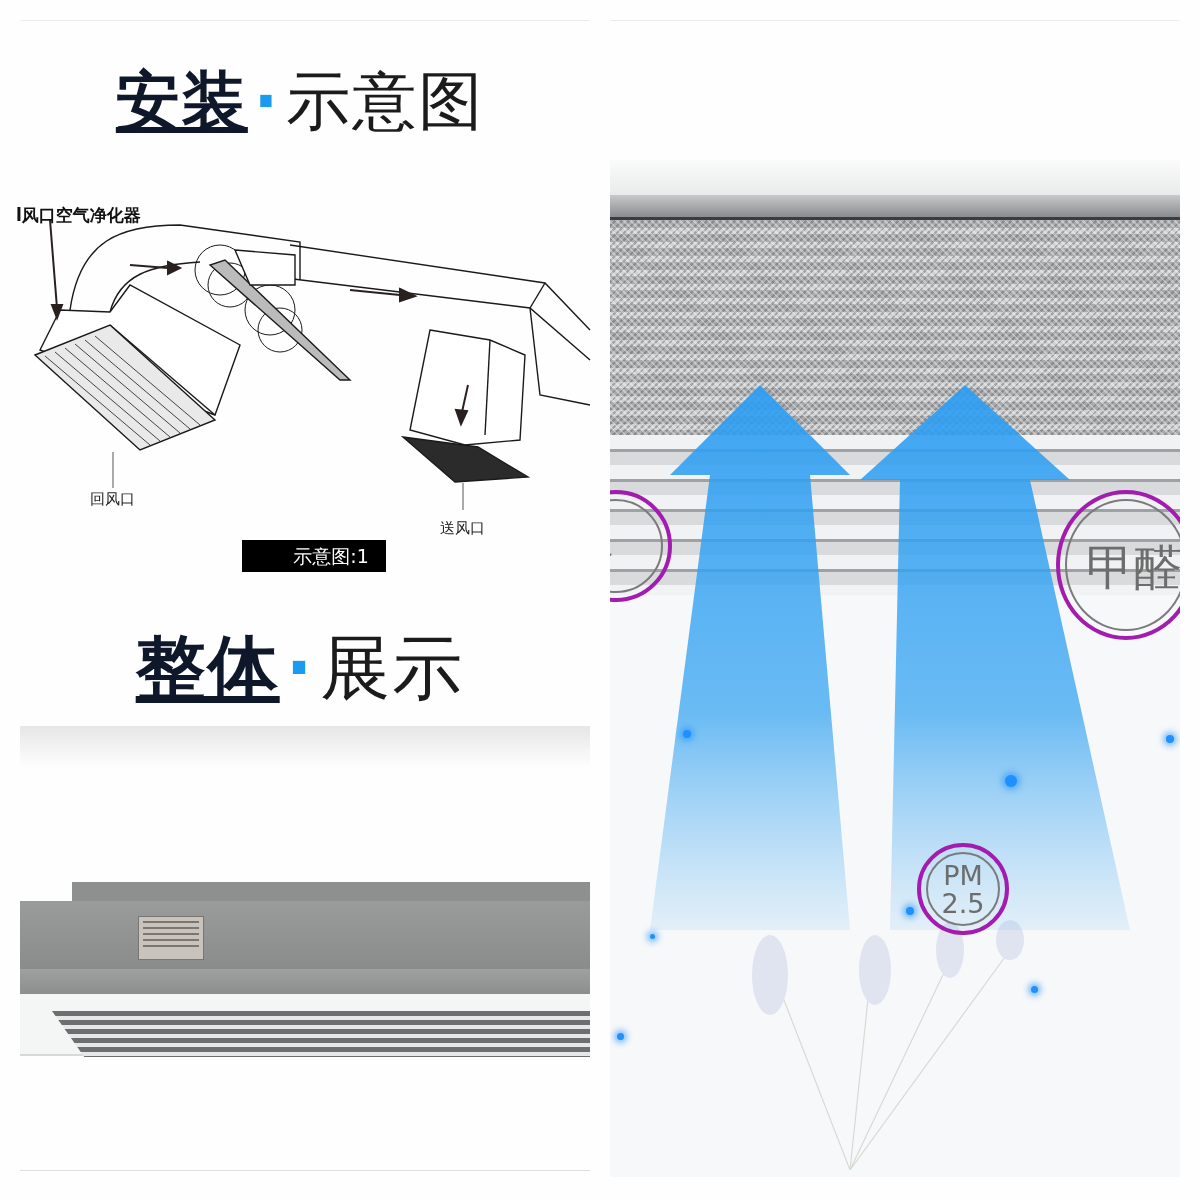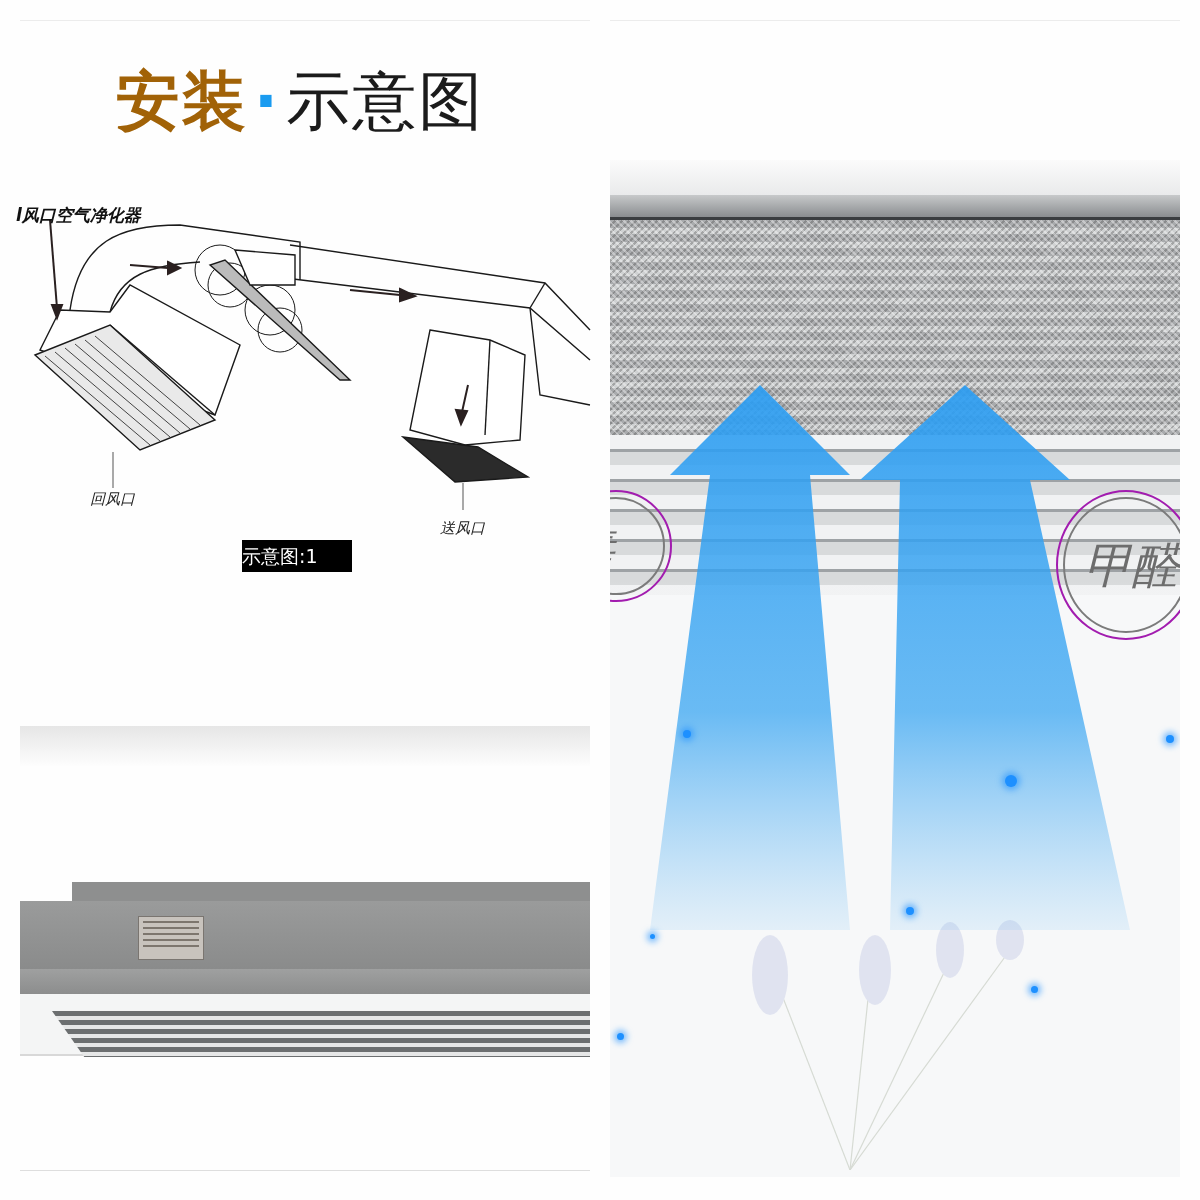--- a/index.html
+++ b/index.html
@@ -4,31 +4,31 @@
 <style>
   html, body { margin:0; padding:0; }
   body { width:1200px; height:1200px; background:#ffffff; position:relative; overflow:hidden; font-family:"DejaVu Sans", sans-serif; }
   .panel { position:absolute; top:0; height:1200px; background:#fefefe; overflow:hidden; }
   #left { left:0; width:600px; }
   #right { left:600px; width:600px; }
   .rule { position:absolute; height:1px; background:#ececec; }
 
   
   .title { position:absolute; left:0; width:600px; text-align:center; white-space:nowrap; }
-  .title .hl { color:#a16207; font-weight:bold; }
+  .title .hl { color:#0f172a; font-weight:bold;text-decoration:underline; }
   .title .dot { color:#1a9bf0; font-weight:bold; padding:0 6px; }
   .title .rest { color:#1b1b1b; font-weight:normal; }
   #title-install { top:58px; font-size:64px; letter-spacing:2px; }
   #title-overall { top:622px; font-size:70px; letter-spacing:2px; }
 
-  .label { position:absolute; font-size:15px; color:#222; white-space:nowrap;font-style:italic; }
+  .label { position:absolute; font-size:15px; color:#222; white-space:nowrap; }
   #label-purifier { left:16px; top:204px; font-size:17px; font-weight:bold; color:#111; }
   #label-return { left:90px; top:490px; }
   #label-supply { left:440px; top:519px; }
-  #caption { position:absolute; left:242px; top:540px; width:110px; height:32px; background:#000; color:#fff; font-size:19px; line-height:32px; text-align:left; }
+  #caption { position:absolute; left:242px; top:540px; width:110px; height:32px; background:#000; color:#fff; font-size:19px; line-height:32px; text-align:center;padding-left:34px; }
 
   
   .shadow-band { position:absolute; left:20px; width:570px; height:40px; background:linear-gradient(#e6e6e6, #fdfdfd); }
   #unit { position:absolute; left:20px; top:880px; width:570px; height:180px; }
   #unit .top { position:absolute; left:52px; top:2px; width:518px; height:20px; background:#8e8f8f; }
   #unit .body { position:absolute; left:0; top:21px; width:570px; height:68px; background:linear-gradient(#9a9b9b,#8a8b8b); }
   #unit .lip { position:absolute; left:0; top:89px; width:570px; height:25px; background:linear-gradient(#9fa0a0,#8c8d8d); }
   #unit .panelw { position:absolute; left:0; top:114px; width:570px; height:60px; background:#f4f5f5; border-bottom:2px solid #d8d8d8; }
   #unit .grill { position:absolute; left:32px; top:131px; width:538px; height:46px; background:repeating-linear-gradient(#6c6f70 0 5px, #e6e7e7 5px 9px); clip-path:polygon(0 0,100% 0,100% 100%,6% 100%); }
   #unit .plate { position:absolute; left:118px; top:36px; width:64px; height:42px; background:#c8c3bd; border:1px solid #7a7570; }
@@ -42,21 +42,21 @@
      background:
        repeating-linear-gradient(45deg, rgba(255,255,255,.35) 0 2px, transparent 2px 5px),
        repeating-linear-gradient(-45deg, rgba(80,80,80,.35) 0 2px, transparent 2px 5px),
        repeating-linear-gradient(#a9abad 0 8px, #cfd1d2 8px 14px); }
   #photo .louvers { position:absolute; left:0; top:275px; width:570px; height:160px; background:repeating-linear-gradient(#f1f2f3 0 14px, #9ea2a5 14px 17px, #d8dadb 17px 30px); }
   #photo .fade { position:absolute; left:0; top:420px; width:570px; height:120px; background:linear-gradient(rgba(247,248,249,0), #f7f8f9); }
   #photo .flowers { position:absolute; left:60px; top:760px; width:380px; height:250px; opacity:.35; }
   .arrow { position:absolute; }
   .dotb { position:absolute; border-radius:50%; background:#1e90ff; box-shadow:0 0 6px 3px rgba(30,144,255,.6); }
 
-  .badge { position:absolute; border-radius:50%; border:2px solid #a21caf; box-sizing:border-box;font-style:italic; }
+  .badge { position:absolute; border-radius:50%; border:4px solid #a21caf; box-sizing:border-box; }
   .badge::after { content:""; position:absolute; inset:5px; border-radius:50%; border:2px solid #7b7b7b; }
   .badge span { position:absolute; left:0; right:0; text-align:center; color:#6d6d6d; }
   #badge-disinfect { left:-50px; top:330px; width:112px; height:112px; }
   #badge-disinfect span { top:28px; font-size:40px; text-align:right; right:55px; left:auto; }
   #badge-formaldehyde { left:446px; top:330px; width:140px; height:150px; }
   #badge-formaldehyde span { top:42px; font-size:48px; left:26px; text-align:left; white-space:nowrap; }
   #badge-odor { left:121px; top:652px; width:110px; height:110px; }
   #badge-odor span { top:32px; font-size:36px; }
   #badge-pm { left:307px; top:683px; width:92px; height:92px; }
   #badge-pm span { font-size:27px; line-height:28px; top:15px; }
@@ -121,20 +121,23 @@
       <path d="M113 298 L 113 262"></path>
         <path d="M463 320 L 463 293"></path>
     </g>
   </svg>
 
   <div id="label-purifier" class="label">l风口空气净化器</div>
   <div id="label-return" class="label">回风口</div>
   <div id="label-supply" class="label">送风口</div>
   <div id="caption">示意图:1</div>
 
+  <div id="title-overall" class="title">
+    <span class="hl">整体</span><span class="dot">·</span><span class="rest">展示</span>
+  </div>
 
   <div class="shadow-band" style="top:726px;"></div>
 
   <div id="unit">
     <div class="top"></div>
     <div class="body"></div>
     <div class="plate">
         <i></i>
         <i></i>
         <i></i>
@@ -191,14 +194,20 @@
     <div class="dotb" style="left:40px;top:774px;width:5px;height:5px;"></div>
     <div class="dotb" style="left:421px;top:826px;width:7px;height:7px;"></div>
     <div class="dotb" style="left:7px;top:873px;width:7px;height:7px;"></div>
 
     <div id="badge-disinfect" class="badge">
       <span>毒</span>
     </div>
     <div id="badge-formaldehyde" class="badge">
       <span>甲醛</span>
     </div>
+    <div id="badge-pm" class="badge">
+      <span>
+          <span style="position:static;display:block;">PM</span>
+          <span style="position:static;display:block;">2.5</span>
+        </span>
+    </div>
   </div>
 </div>
 
 </body></html>

